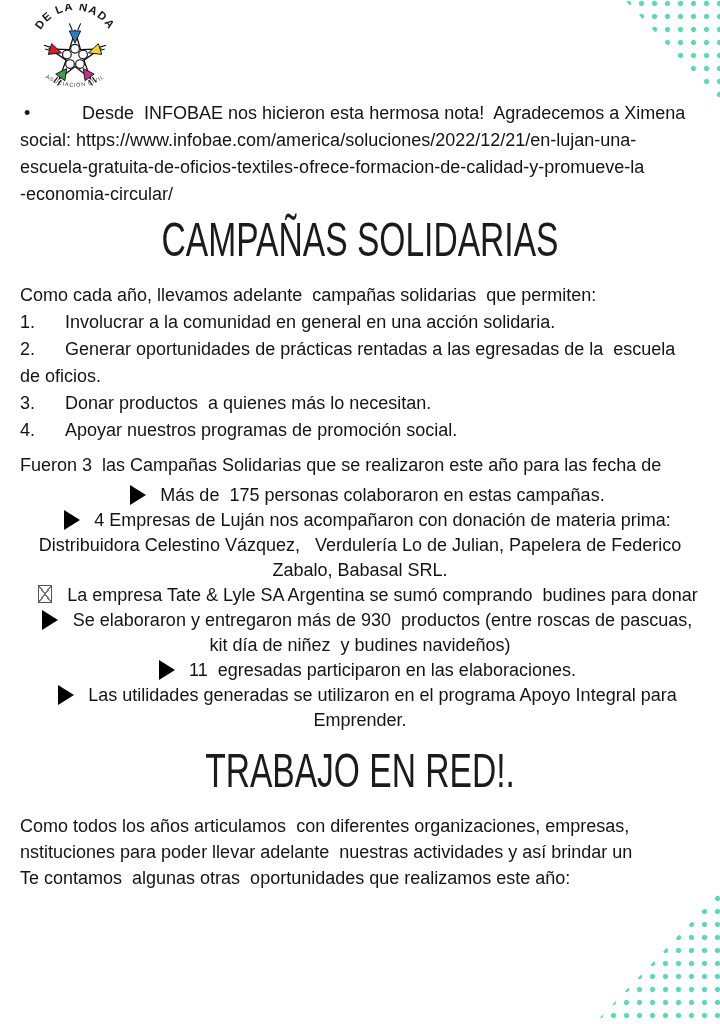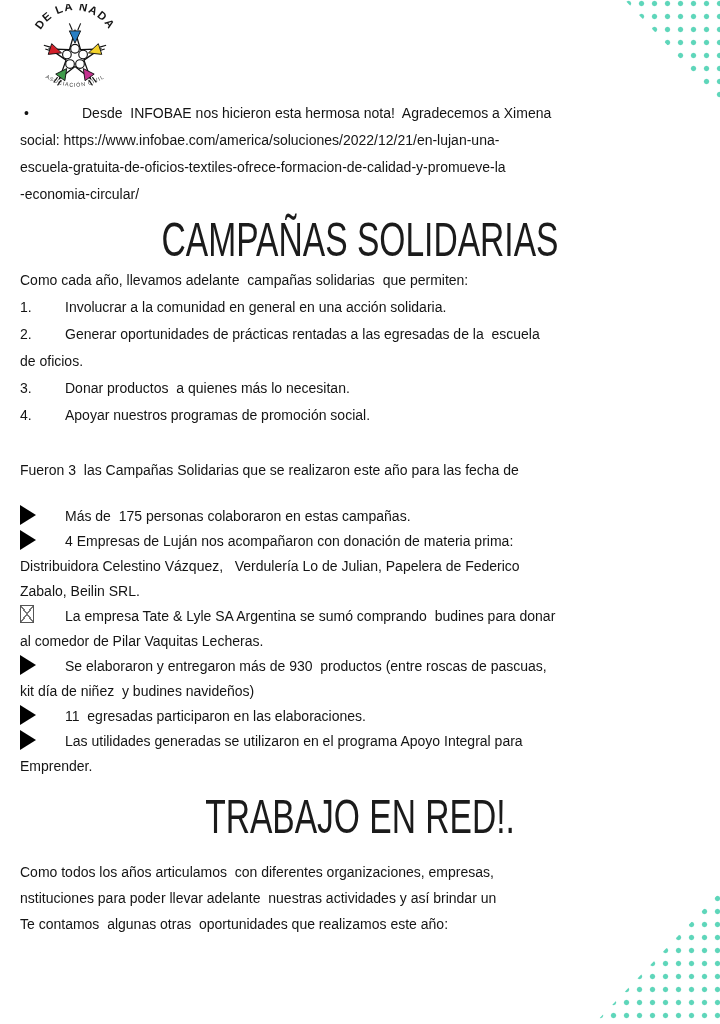--- a/index.html
+++ b/index.html
@@ -9,38 +9,38 @@
   
   .dots{position:absolute;
     background-image:radial-gradient(circle,#5ed6ba 2.1px, rgba(126,221,199,.55) 2.6px, transparent 3.2px);
     background-size:13px 13px;}
   .dots-tr{top:-3px;right:0;width:98px;height:104px;clip-path:polygon(0 0,100% 0,100% 100%);}
   .dots-br{bottom:0;right:0;width:126px;height:132px;clip-path:polygon(100% 0,100% 100%,0 100%);}
 
   .logo{position:absolute;top:4px;left:28px;width:94px;height:97px;}
 
   main{position:absolute;top:100px;left:20px;width:680px;}
-  .line{white-space:pre;font-size:14px;line-height:27px;}
+  .line{white-space:pre;font-size:18px;line-height:27px;}
   .rline{line-height:25px;}
   .cline{line-height:26px;}
 
   .hang{display:inline-block;width:45px;}
   .hang-wide{width:58px;padding-left:4px;}
   .tri{display:inline-block;width:0;height:0;border-top:10px solid transparent;border-bottom:10px solid transparent;border-left:16px solid #000;vertical-align:-4px;}
   .xbox{display:inline-block;width:12px;height:16px;border:1px solid #555;vertical-align:-2px;
     background:
       linear-gradient(to top right, transparent 46%, #777 46% 54%, transparent 54%),
       linear-gradient(to bottom right, transparent 46%, #777 46% 54%, transparent 54%);}
 
   h1.section-title{font-size:46px;font-weight:400;text-align:center;margin:0;line-height:50px;
     transform:scale(0.73,1.06);transform-origin:50% 50%;letter-spacing:0px;color:#1b1b1b;}
   #title-campaigns{margin-top:6px;}
-  #lead{margin-top:3px;}
-  #summary{margin-top:28px;}
-  #results{margin-top:20px;}
+  #lead{margin-top:18px;}
+  #summary{margin-top:8px;}
+  #results{margin-top:4px;text-align:center;}
   #title-network{margin-top:12px;}
   #closing{margin-top:18px;}
 </style>
 </head>
 <body>
 
 <div class="page">
 
   <div class="dots dots-tr"></div>
   <div class="dots dots-br"></div>
@@ -111,23 +111,22 @@
       </div>
 
     <div id="summary">
         <div class="line">Fueron 3  las Campañas Solidarias que se realizaron este año para las fecha de</div>
       </div>
 
     <div id="results">
         <div class="line rline"><span class="hang"><span class="tri"></span></span>Más de  175 personas colaboraron en estas campañas.</div>
         <div class="line rline"><span class="hang"><span class="tri"></span></span>4 Empresas de Luján nos acompañaron con donación de materia prima:</div>
         <div class="line rline">Distribuidora Celestino Vázquez,   Verdulería Lo de Julian, Papelera de Federico</div>
-        <div class="line rline">Zabalo, Beilin SRL.</div>
+        <div class="line rline">Zabalo, Babasal SRL.</div>
         <div class="line rline"><span class="hang"><span class="xbox"></span></span>La empresa Tate &amp; Lyle SA Argentina se sumó comprando  budines para donar</div>
-        <div class="line rline">al comedor de Pilar Vaquitas Lecheras.</div>
         <div class="line rline"><span class="hang"><span class="tri"></span></span>Se elaboraron y entregaron más de 930  productos (entre roscas de pascuas,</div>
         <div class="line rline">kit día de niñez  y budines navideños)</div>
         <div class="line rline"><span class="hang"><span class="tri"></span></span>11  egresadas participaron en las elaboraciones.</div>
         <div class="line rline"><span class="hang"><span class="tri"></span></span>Las utilidades generadas se utilizaron en el programa Apoyo Integral para</div>
         <div class="line rline">Emprender.</div>
       </div>
 
     <h1 id="title-network" class="section-title">TRABAJO EN RED!.</h1>
 
     <div id="closing">

